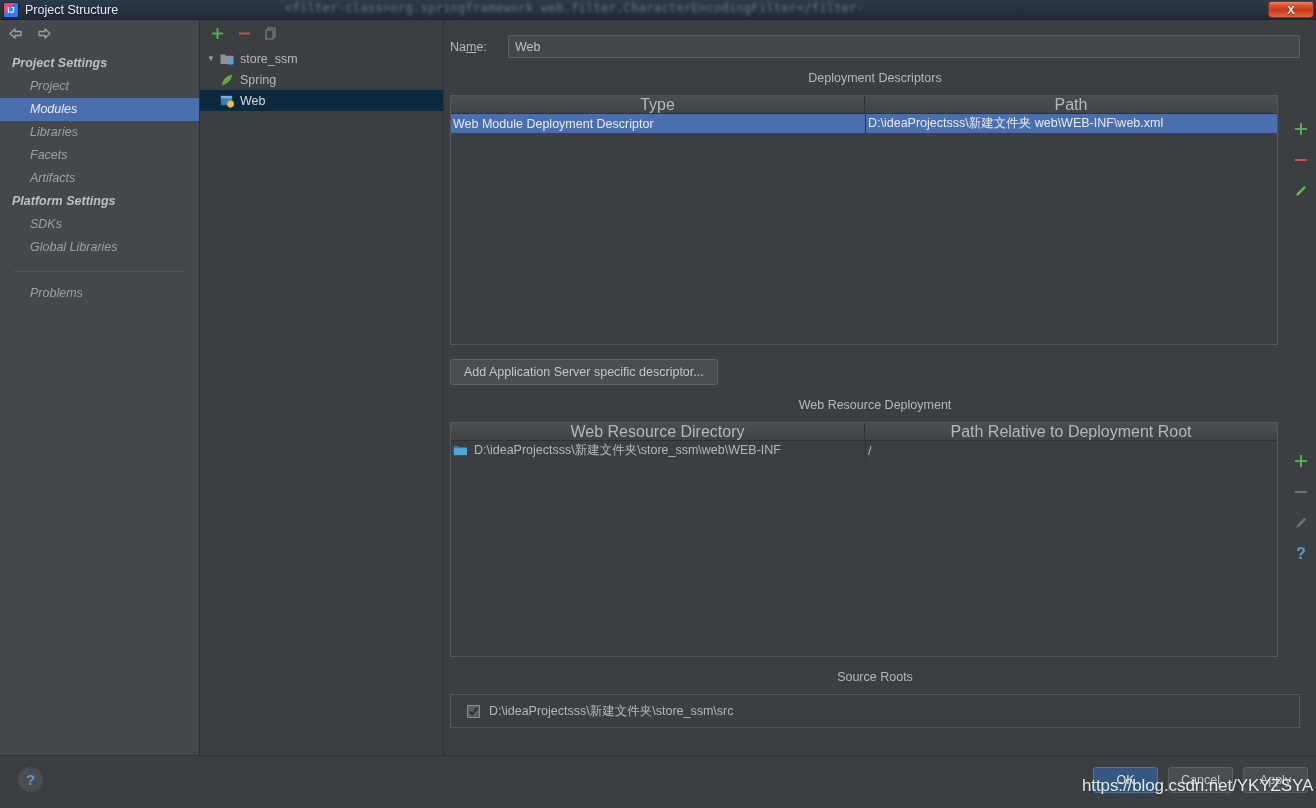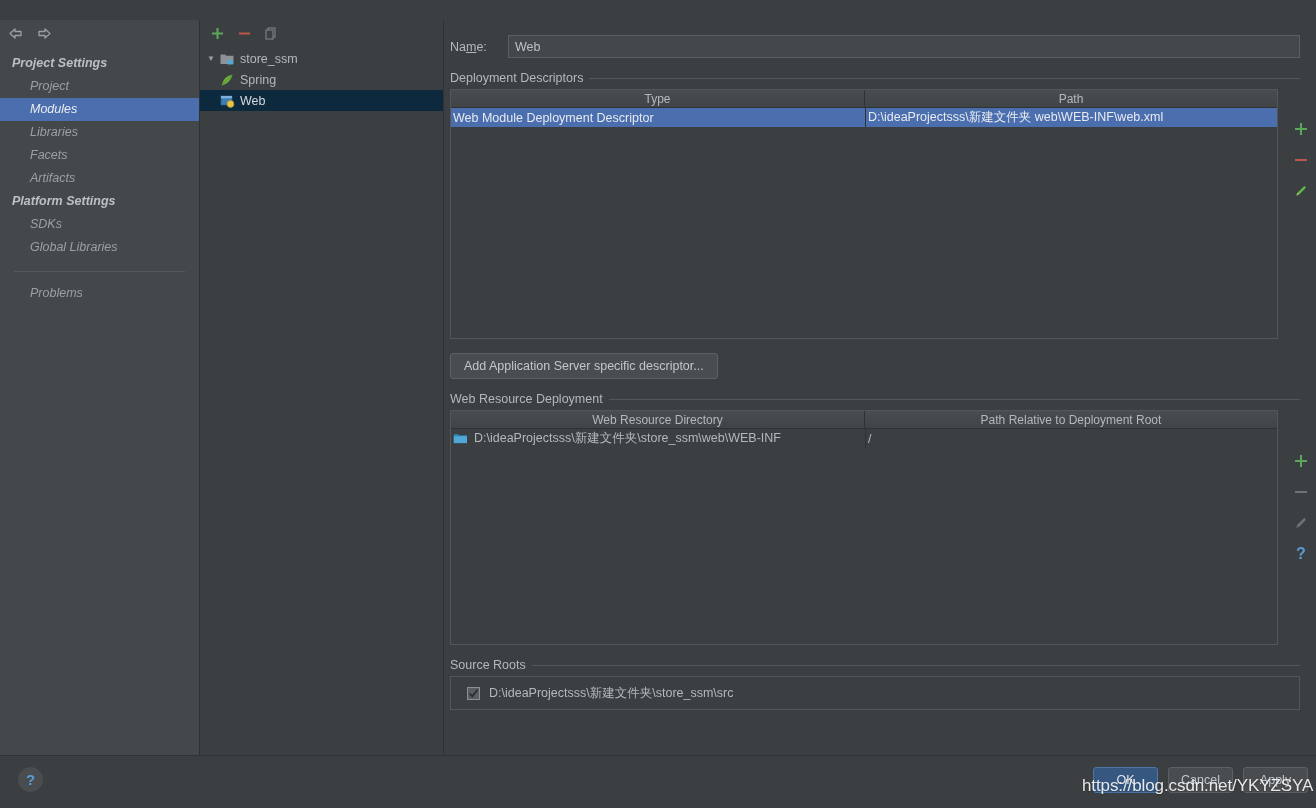--- a/index.html
+++ b/index.html
@@ -148,38 +148,38 @@
     color: #bfc3c7; font-size: 12.5px;
     padding: 0 6px; line-height: 21px;
     font-family: "Liberation Sans", sans-serif;
     outline: none;
   }
 
   
   .group-caption {
     display: flex; align-items: center; gap: 6px;
     margin: 13px 16px 4px 6px;
-    font-size: 12.5px; color: #b4b8bc; white-space: nowrap;
+    font-size: 12.5px; color: #b4b8bc; white-space: nowrap; flex-direction: column;
   }
   .group-caption .rule { flex: 1; height: 1px; background: #545759; }
 
   
   .table-wrap {
     position: relative;
     margin: 0 38px 0 6px;
     border: 1px solid #545759;
     background: #3c3f41;
   }
   .thead {
     display: flex; height: 18px;
     background: linear-gradient(180deg,#4a4d4f 0%, #414446 100%);
     border-bottom: 1px solid #2f3234;
   }
   .th {
-    font-size: 12px; color: #b4b8bc;
+    font-size: 16px; color: #b4b8bc;
     display: flex; align-items: center; justify-content: center;
     border-right: 1px solid #2f3234;
     overflow: hidden; white-space: nowrap;
   }
   .th:last-child { border-right: none; }
   .trow {
     display: flex; height: 19px; align-items: stretch;
   }
   .trow.selected { background: #4b6eaf; }
   .td {
@@ -265,20 +265,26 @@
     text-shadow: 0 1px 2px rgba(0,0,0,.35);
     pointer-events: none;
     font-family: "Liberation Sans", sans-serif;
   }
 </style>
 </head>
 <body>
 
 <div id="app">
 
+  <div class="titlebar">
+    <div class="titlebar-bgtext">&lt;filter-class&gt;org.springframework.web.filter.CharacterEncodingFilter&lt;/filter-</div>
+    <div class="app-icon">IJ</div>
+    <div class="title-text">Project Structure</div>
+    <div class="win-close">X</div>
+  </div>
 
   <div class="dialog-body">
 
     <div class="leftpanel">
       <div class="navarrows">
         <span class="arrow">
           <svg width="15" height="13" viewBox="0 0 15 13">
               <path d="M7 2 L2 6.5 L7 11 L7 8.5 L13 8.5 L13 4.5 L7 4.5 Z" fill="none" stroke="#9ba0a6" stroke-width="1.3" stroke-linejoin="round"></path>
             </svg>
         </span>

